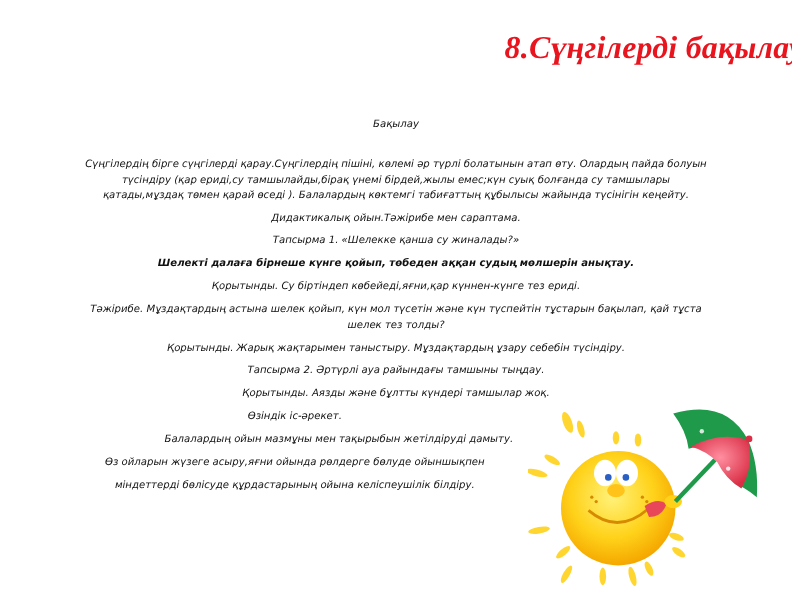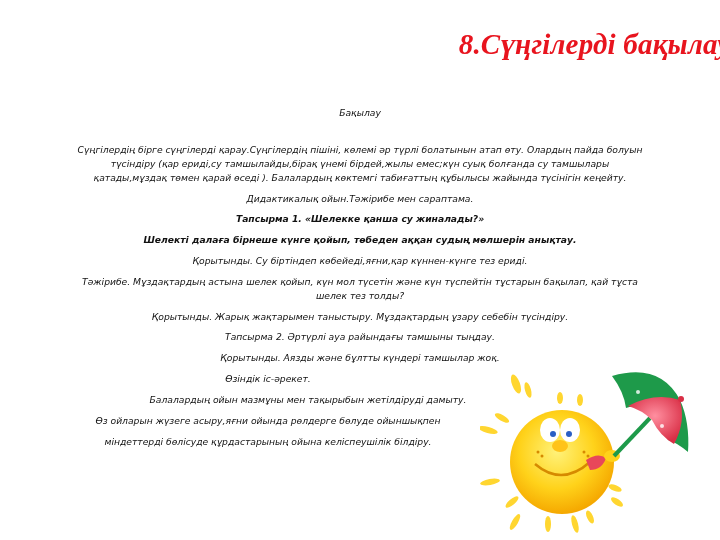--- a/index.html
+++ b/index.html
@@ -22,21 +22,21 @@
 
 <div class="title">8.Сүңгілерді бақылау.</div>
 
 <div class="body-text c" style="top:106px;font-style:italic;">Бақылау</div>
 
 <div class="body-text c" style="top:143px;">Сүңгілердің бірге сүңгілерді қарау.Сүңгілердің пішіні, көлемі әр түрлі болатынын атап өту. Олардың пайда болуын</div>
 <div class="body-text c" style="top:157px;">түсіндіру (қар ериді,су тамшылайды,бірақ үнемі бірдей,жылы емес;күн суық болғанда су тамшылары</div>
 <div class="body-text c" style="top:171px;">қатады,мұздақ төмен қарай өседі ). Балалардың көктемгі табиғаттың құбылысы жайында түсінігін кеңейту.</div>
 
 <div class="body-text c" style="top:192px;">Дидактикалық ойын.Тәжірибе мен сараптама.</div>
-<div class="body-text c" style="top:212px;font-weight:bold;">Тапсырма 1. «Шелекке қанша су жиналады?»</div>
+<div class="body-text c" style="top:212px;">Тапсырма 1. «Шелекке қанша су жиналады?»</div>
 <div class="body-text c" style="top:233px;font-weight:bold;">Шелекті далаға бірнеше күнге қойып, төбеден  аққан судың мөлшерін анықтау.</div>
 <div class="body-text c" style="top:254px;">Қорытынды. Су біртіндеп көбейеді,яғни,қар күннен-күнге тез ериді.</div>
 
 <div class="body-text c" style="top:275px;">Тәжірибе. Мұздақтардың астына шелек қойып, күн мол түсетін және күн түспейтін тұстарын  бақылап, қай тұста</div>
 <div class="body-text c" style="top:289px;">шелек тез толды?</div>
 
 <div class="body-text c" style="top:310px;">Қорытынды. Жарық жақтарымен таныстыру. Мұздақтардың ұзару себебін түсіндіру.</div>
 <div class="body-text c" style="top:330px;">Тапсырма 2. Әртүрлі ауа райындағы тамшыны тыңдау.</div>
 <div class="body-text c" style="top:351px;">Қорытынды. Аязды және бұлтты күндері тамшылар жоқ.</div>
 

